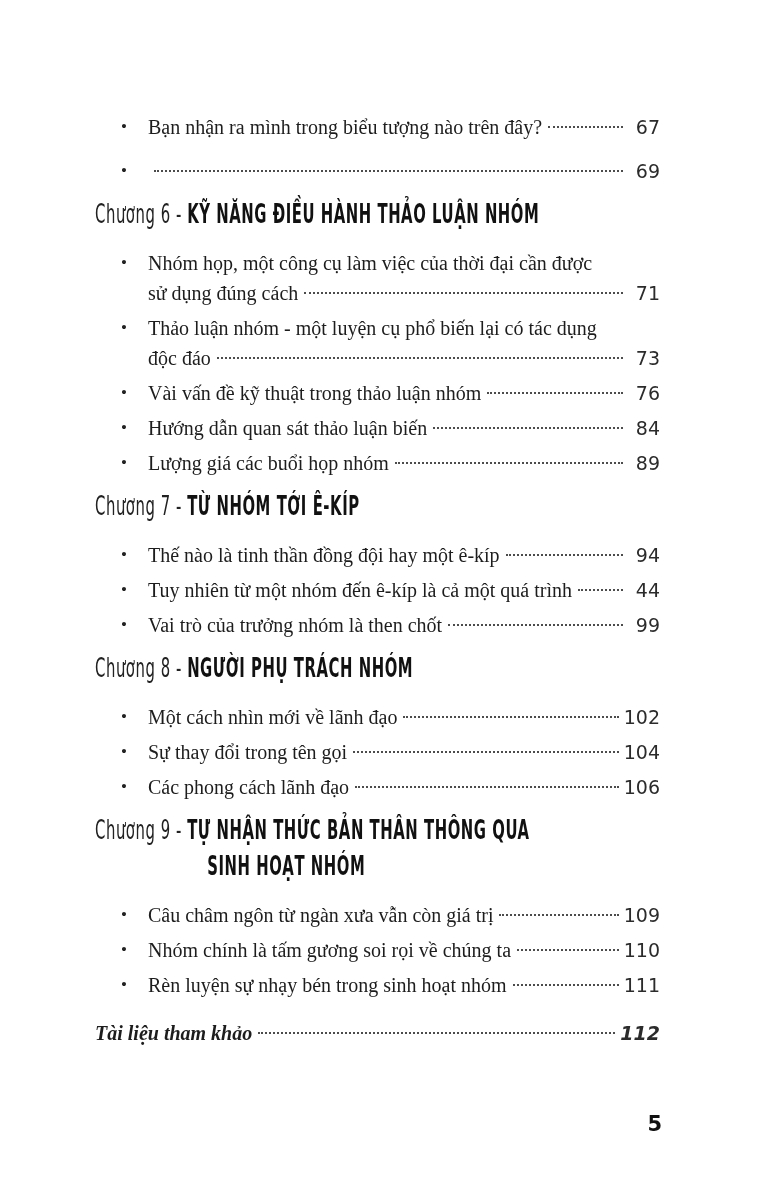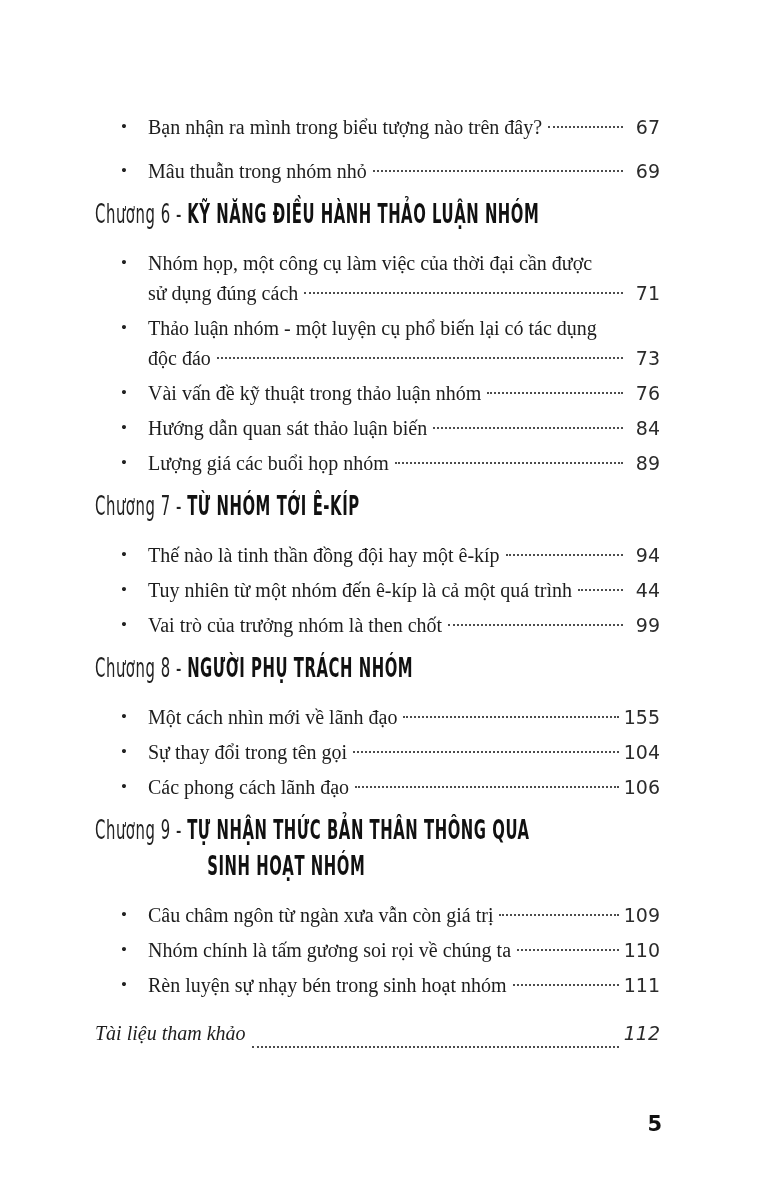--- a/index.html
+++ b/index.html
@@ -64,25 +64,26 @@
   .page-num {
     font-family: "DejaVu Sans", "Liberation Sans", sans-serif;
     font-size: 19px;
     color: #2b2b2b;
     min-width: 32px;
     text-align: right;
     white-space: nowrap;
   }
   .references {
     display: flex;
-    align-items: flex-end;
+    align-items: center;
     margin-top: 18px;
     font-style: italic;
     font-size: 20px;
     line-height: 30px;
+    font-weight: bold;
   }
   .references .dots { border-bottom-width: 2px; }
   .folio {
     position: absolute;
     right: 98px;
     top: 1112px;
     font-family: "DejaVu Sans", "Liberation Sans", sans-serif;
     font-weight: bold;
     font-size: 21px;
     color: #111111;
@@ -102,21 +103,20 @@
                 <span class="line-text">Bạn nhận ra mình trong biểu tượng nào trên đây?</span>
                 <span class="dots"></span>
                 <span class="page-num">67</span>
               </div>
             </div>
           </div>
           <div class="toc-item">
             <span class="bullet">•</span>
             <div class="entry-lines">
               <div class="entry-line last">
-                <span class="line-text">Mâu thuẫn trong nhóm nhỏ</span>
                 <span class="dots"></span>
                 <span class="page-num">69</span>
               </div>
             </div>
           </div>
         </section>
         <section class="toc-section">
           <h2 class="chapter-heading"><span class="ch-label">Chương 6 - </span><span class="ch-title">KỸ NĂNG ĐIỀU HÀNH THẢO LUẬN NHÓM</span></h2>
           <div class="toc-item">
             <span class="bullet">•</span>
@@ -205,21 +205,21 @@
           </div>
         </section>
         <section class="toc-section">
           <h2 class="chapter-heading"><span class="ch-label">Chương 8 - </span><span class="ch-title">NGƯỜI PHỤ TRÁCH NHÓM</span></h2>
           <div class="toc-item">
             <span class="bullet">•</span>
             <div class="entry-lines">
               <div class="entry-line last">
                 <span class="line-text">Một cách nhìn mới về lãnh đạo</span>
                 <span class="dots"></span>
-                <span class="page-num">155</span>
+                <span class="page-num">102</span>
               </div>
             </div>
           </div>
           <div class="toc-item">
             <span class="bullet">•</span>
             <div class="entry-lines">
               <div class="entry-line last">
                 <span class="line-text">Sự thay đổi trong tên gọi</span>
                 <span class="dots"></span>
                 <span class="page-num">104</span>

